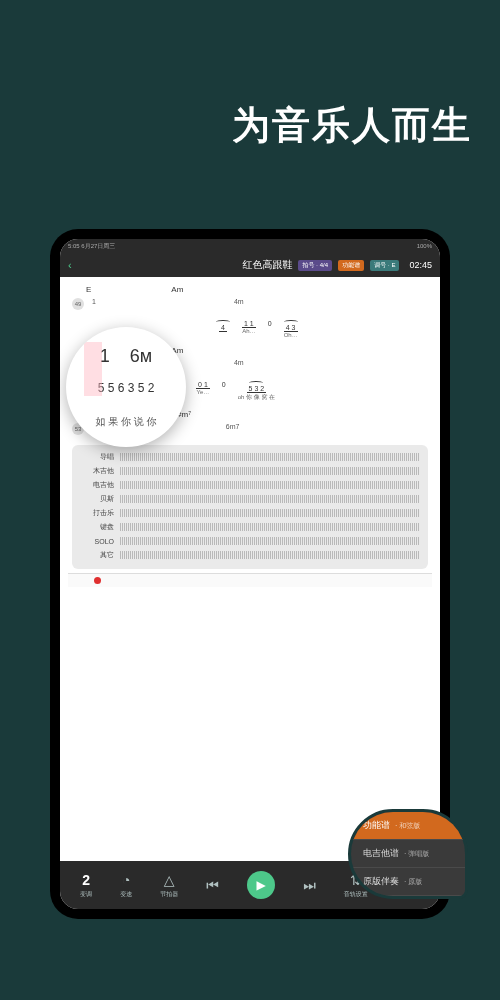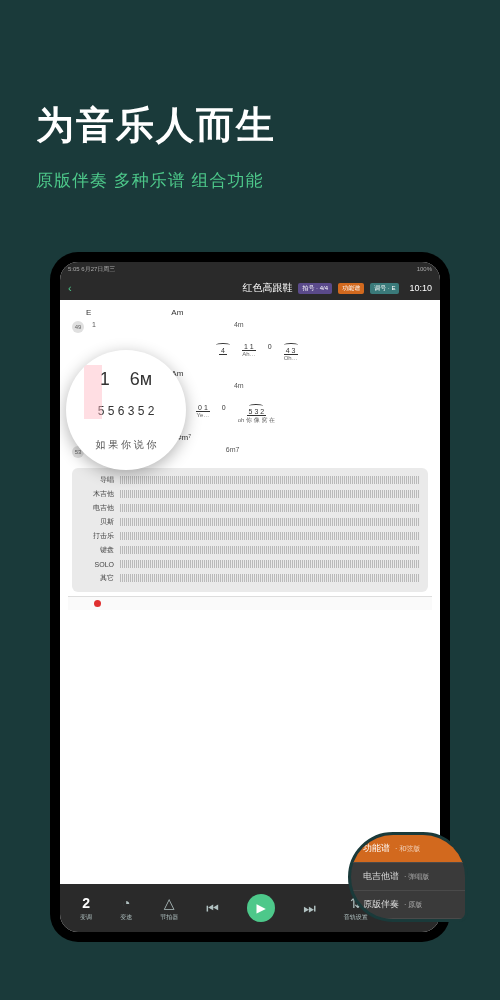--- a/index.html
+++ b/index.html
@@ -4,22 +4,22 @@
 <style>
 * { margin: 0; padding: 0; box-sizing: border-box; }
 body {
   width: 500px;
   height: 1000px;
   background: #1a3a3a;
   font-family: -apple-system, "PingFang SC", sans-serif;
   overflow: hidden;
 }
 .hero {
-  text-align: left;
-  padding: 100px 36px 40px;
+  text-align: right;
+  padding: 100px 28px 40px;
   color: #fff;
 }
 .hero h1 {
   font-size: 38px;
   font-weight: 600;
   letter-spacing: 2px;
   margin-bottom: 18px;
 }
 .hero .subtitle {
   color: #4dc88a;
@@ -280,38 +280,37 @@
   font-size: 7px;
   opacity: 0.7;
   margin-left: 3px;
 }
 </style>
 </head>
 <body>
 
 <div class="hero">
   <h1>为音乐人而生</h1>
-  <div class="subtitle">原版伴奏 多种乐谱 组合功能</div>
 </div>
 
 <div class="tablet">
   <div class="screen">
 
     <div class="statusbar">
       <span>5:05  6月27日周三</span>
       <span>100%</span>
     </div>
 
     <div class="topbar">
       <span class="back-chevron">‹</span>
       <span class="song-title">红色高跟鞋</span>
       <span class="badge purple">拍号 · 4/4</span>
       <span class="badge orange">功能谱</span>
       <span class="badge teal">调号 · E</span>
-      <span class="time">10:10</span>
+      <span class="time">02:45</span>
     </div>
 
     <div class="sheet-area">
 
       <div class="chord-row">
         <span>E</span>
         <span>Am</span>
       </div>
       <div class="measure-row">
         <span class="bar-num">49</span>

